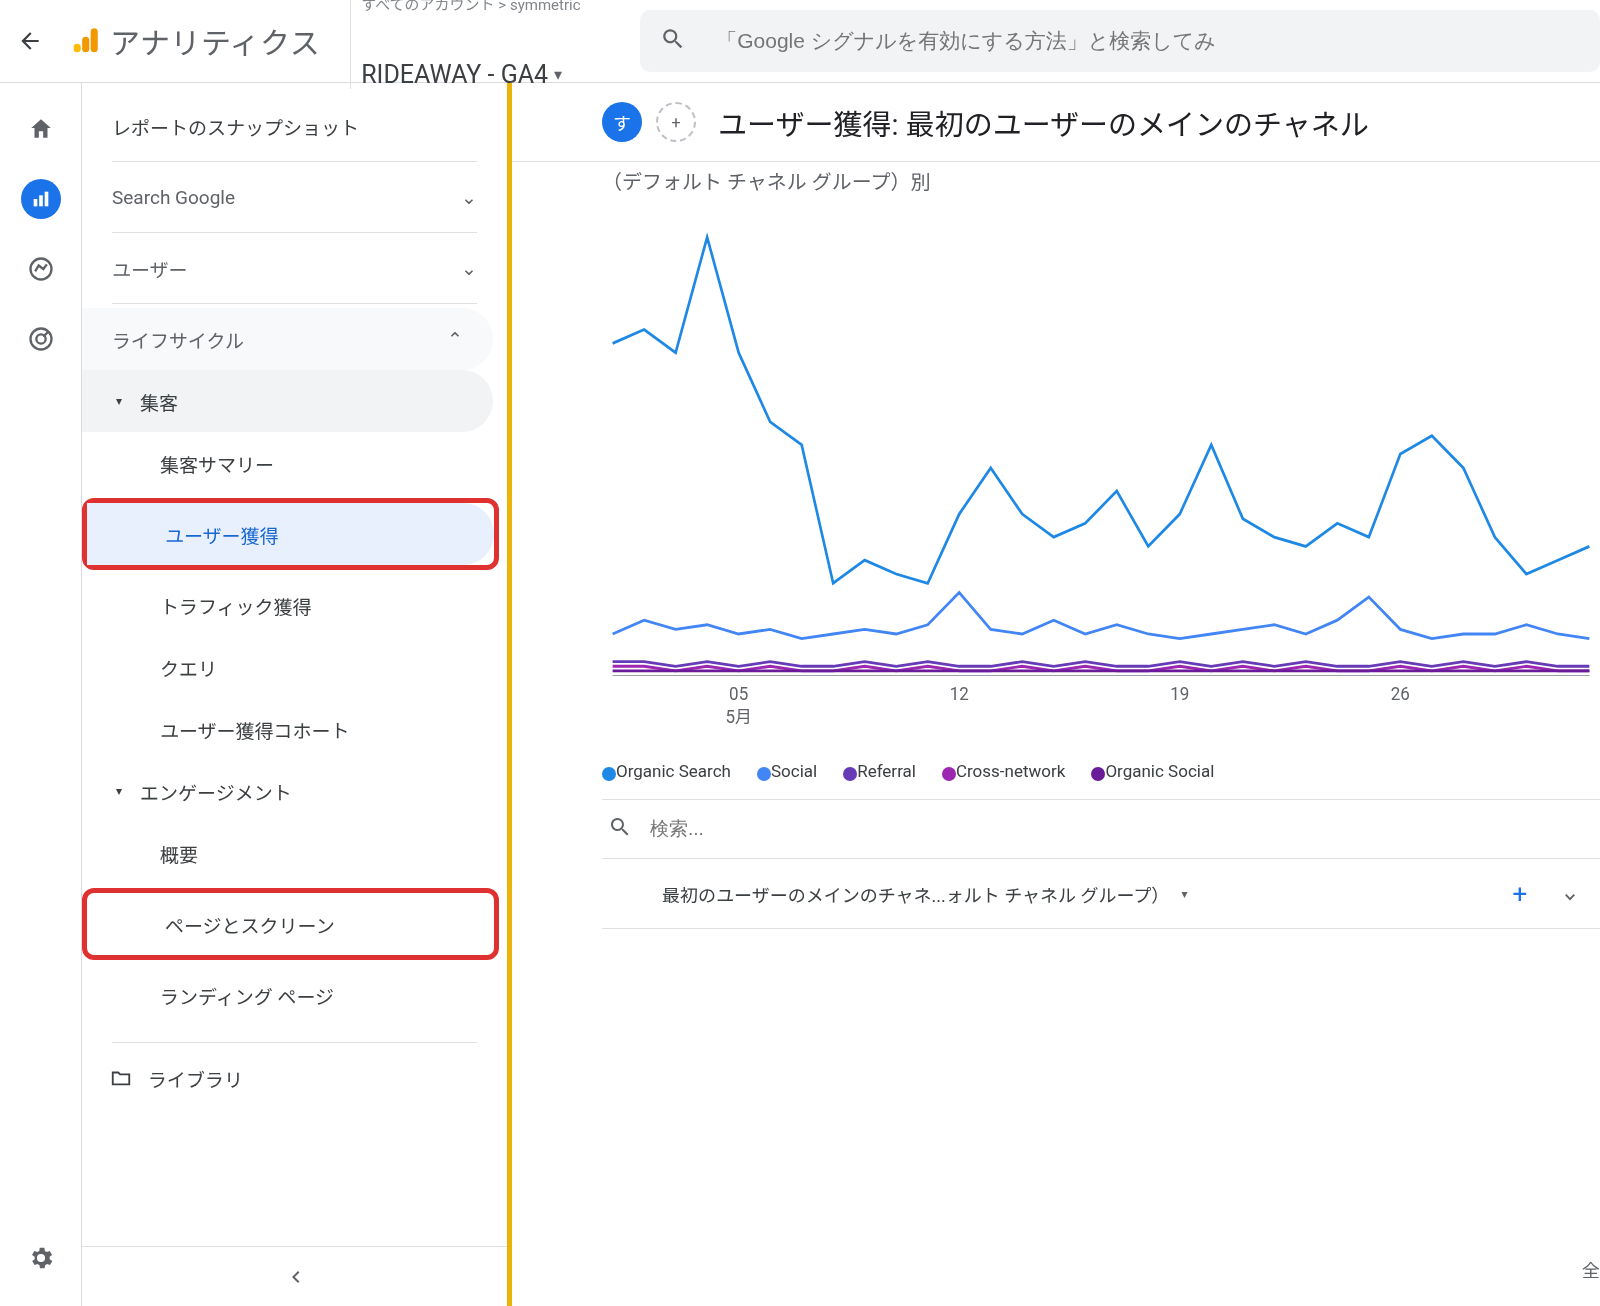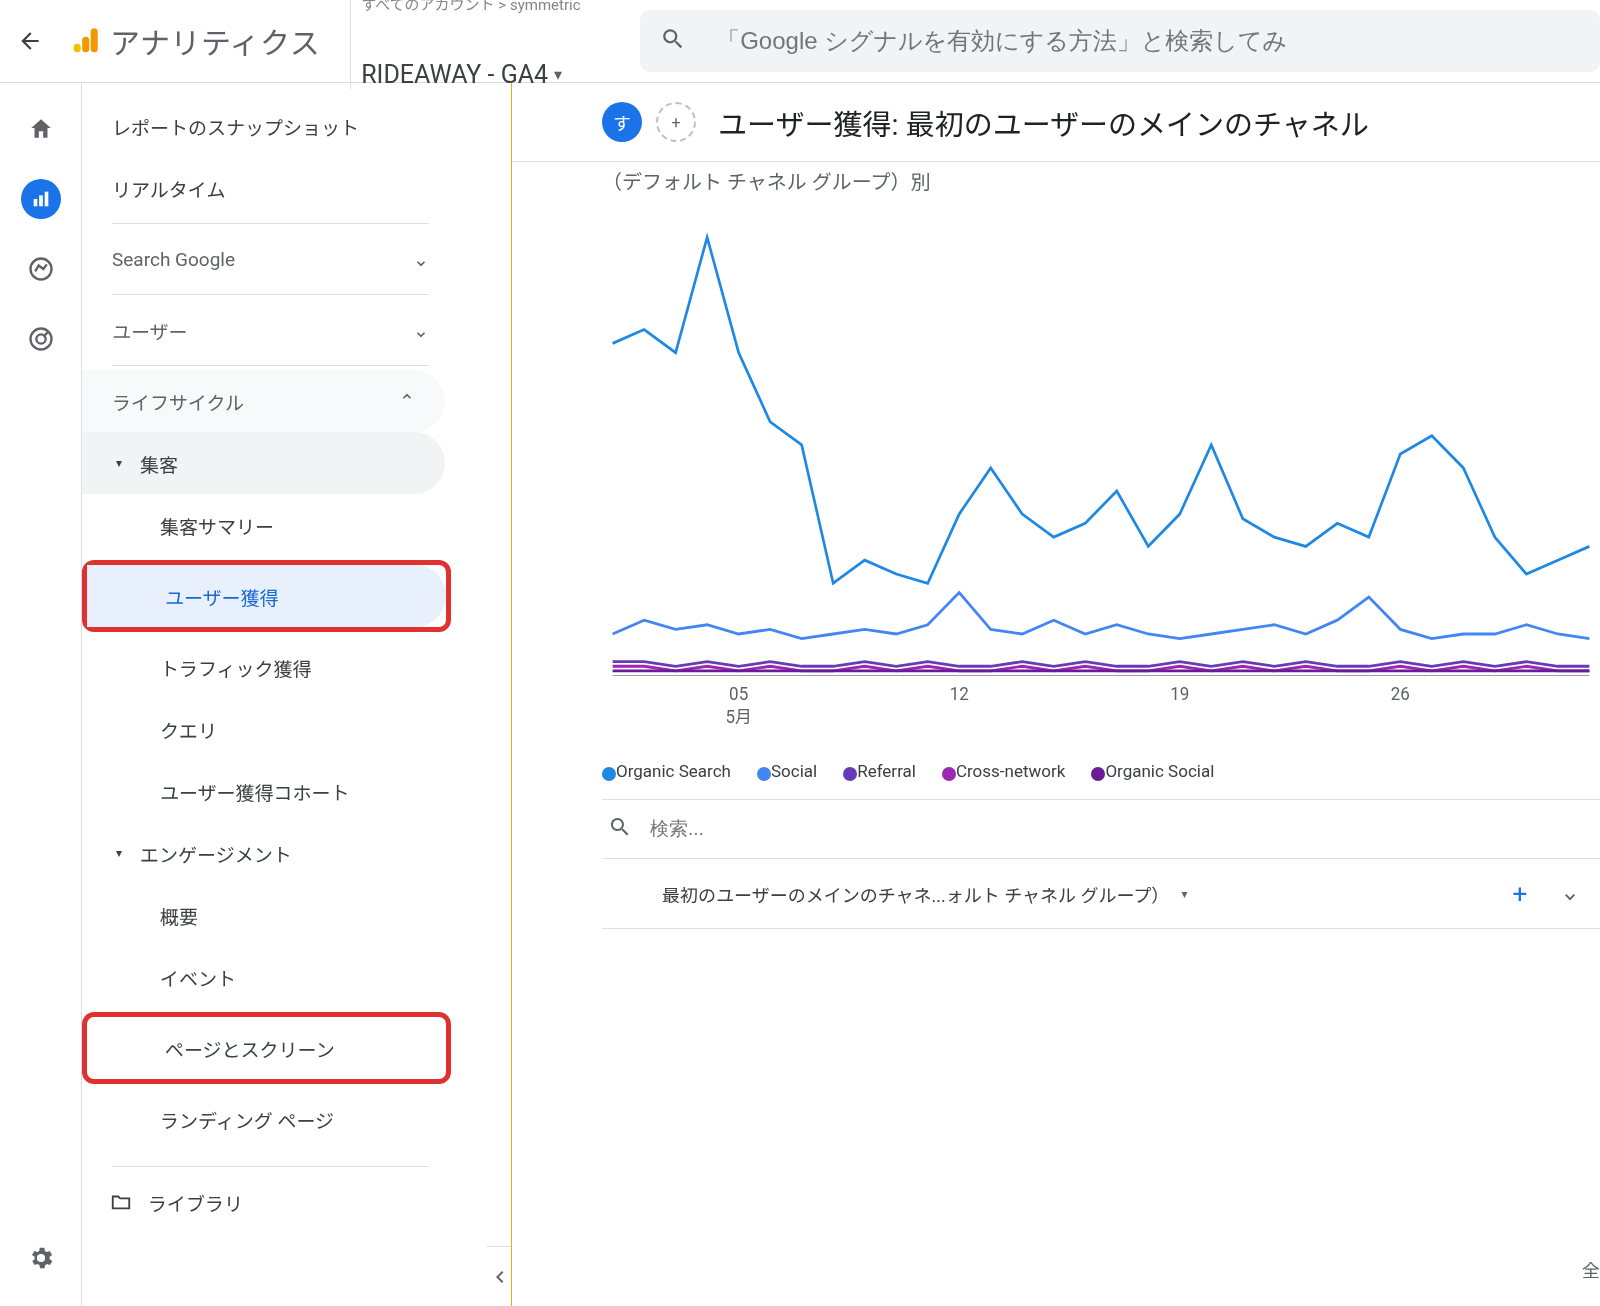--- a/index.html
+++ b/index.html
@@ -9,32 +9,32 @@
     .topbar { display: flex; align-items: center; height: 83px; border-bottom: 1px solid #dadce0; }
     .topbar .back { width: 60px; display: flex; align-items: center; justify-content: center; cursor: pointer; }
     .topbar .logo { width: 50px; display: flex; align-items: center; justify-content: center; }
     .topbar .brand { font-size: 30px; color: #5f6368; letter-spacing: .5px; padding-right: 30px; }
     .topbar .account-sel { display: flex; flex-direction: column; padding: 0 10px; border-left: 1px solid #e0e0e0; min-width: 270px; gap: 46px; }
     .topbar .account-path { font-size: 15px; color: #80868b; }
     .topbar .property { font-size: 25px; color: #3c4043; display: flex; align-items: center; gap: 6px; cursor: pointer; }
     .topbar .property .tri { font-size: 16px; color: #5f6368; }
     .topbar .search { flex: 1; height: 62px; background: #f1f3f4; border-radius: 10px; display: flex; align-items: center; padding: 0 20px; gap: 30px; margin-left: 20px; min-width: 300px; }
     .topbar .search .s-icon { color: #5f6368; }
-    .topbar .search input { border: none; background: transparent; font-size: 24px; color: #5f6368; flex: 1; outline: none; }
+    .topbar .search input { border: none; background: transparent; font-size: 21px; color: #5f6368; flex: 1; outline: none; }
 
     .body-wrap { display: flex; height: calc(1306px - 83px); }
 
     
     .rail { width: 82px; border-right: 1px solid #dadce0; display: flex; flex-direction: column; align-items: center; padding-top: 26px; gap: 30px; position: relative; }
     .rail-item { width: 40px; height: 40px; border-radius: 50%; display: flex; align-items: center; justify-content: center; cursor: pointer; }
     .rail-item.active { background: #1a73e8; color: #fff; }
     .rail .gear { position: absolute; bottom: 28px; }
 
     
-    .sidebar { width: 430px; border-right: 1px solid #eab308; display: flex; flex-direction: row; position: relative; gap: 28px; }
+    .sidebar { width: 430px; border-right: 5px solid #eab308; display: flex; flex-direction: column; position: relative; }
     .sb-scroll { flex: 1; overflow: hidden; padding-top: 12px; }
     .sb-item { height: 62px; display: flex; align-items: center; padding: 0 30px; font-size: 19px; color: #3c4043; cursor: pointer; }
     .sb-divider { height: 1px; background: #e0e0e0; margin: 4px 30px; }
     .sb-section { height: 62px; display: flex; align-items: center; justify-content: space-between; padding: 0 30px; color: #5f6368; font-size: 19px; cursor: pointer; }
     .sb-section .chev { color: #5f6368; }
     .sb-node { height: 62px; display: flex; align-items: center; gap: 18px; padding: 0 24px; font-size: 19px; cursor: pointer; border-radius: 0 40px 40px 0; }
     .sb-node.indent { padding-left: 34px; }
     .sb-leaf { height: 62px; display: flex; align-items: center; padding-left: 78px; font-size: 19px; cursor: pointer; border-radius: 0 40px 40px 0; margin-right: 14px; }
     .sb-leaf.active { background: #e8f0fe; color: #1967d2; }
     .sb-node.hl { background: #f1f3f4; margin-right: 14px; }
@@ -143,21 +143,20 @@
     <div class="rail-item gear">
       <svg width="28" height="28" viewBox="0 0 24 24">
           <path fill="#5f6368" d="M19.4 13a7.5 7.5 0 000-2l2.1-1.6-2-3.5-2.5 1a7.4 7.4 0 00-1.7-1l-.4-2.6h-4l-.4 2.6a7.4 7.4 0 00-1.7 1l-2.5-1-2 3.5L6.6 11a7.5 7.5 0 000 2l-2.1 1.6 2 3.5 2.5-1c.5.4 1.1.7 1.7 1l.4 2.6h4l.4-2.6c.6-.3 1.2-.6 1.7-1l2.5 1 2-3.5L19.4 13zM12 15.5A3.5 3.5 0 1112 8.5a3.5 3.5 0 010 7z"></path>
         </svg>
     </div>
   </div>
 
   <div class="sidebar">
     <div class="sb-scroll">
       <div class="sb-item">レポートのスナップショット</div>
-      <div class="sb-item">リアルタイム</div>
       <div class="sb-divider"></div>
       <div class="sb-section">
         <span>Search Google</span>
         <span class="chev">⌄</span>
       </div>
       <div class="sb-divider"></div>
       <div class="sb-section">
         <span>ユーザー</span>
         <span class="chev">⌄</span>
       </div>
@@ -177,21 +176,20 @@
       </div>
       <div class="sb-leaf">トラフィック獲得</div>
       <div class="sb-leaf">クエリ</div>
       <div class="sb-leaf">ユーザー獲得コホート</div>
 
       <div class="sb-node indent">
         <span style="font-size:12px;">▾</span>
         <span>エンゲージメント</span>
       </div>
       <div class="sb-leaf">概要</div>
-      <div class="sb-leaf">イベント</div>
       <div class="red-box">
         <div class="sb-leaf" style="margin-right:0;">ページとスクリーン</div>
       </div>
       <div class="sb-leaf">ランディング ページ</div>
 
       <div class="sb-divider" style="margin-top:16px;"></div>
       <div class="sb-lib">
         <svg width="22" height="22" viewBox="0 0 24 24">
             <path fill="none" stroke="#3c4043" stroke-width="2" d="M3 6h6l2 2h10v11H3z"></path>
           </svg>

